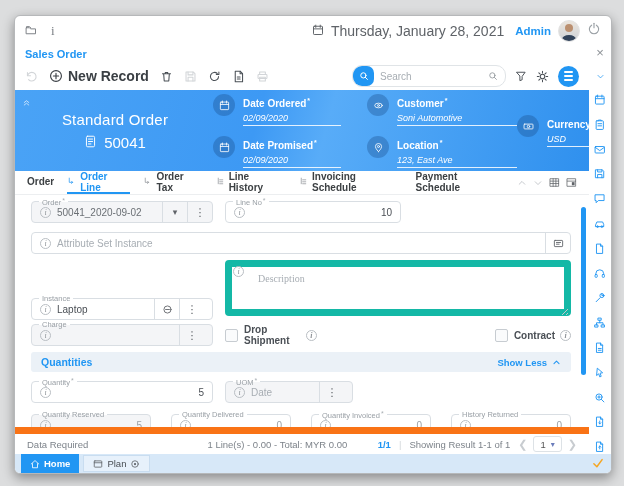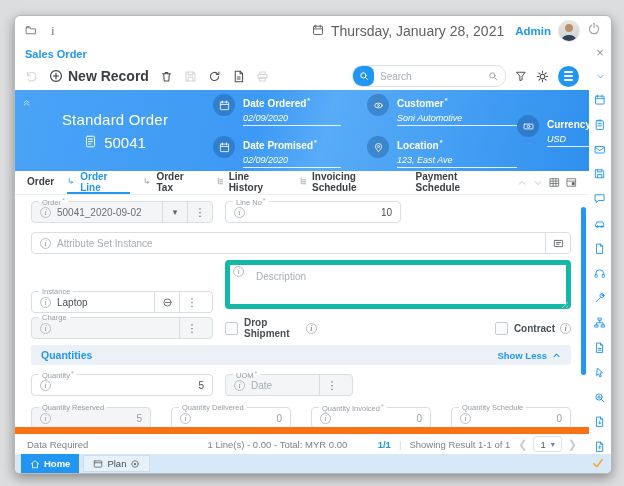--- a/index.html
+++ b/index.html
@@ -84,21 +84,21 @@
   .vin.right{text-align:right;}
   .vin::placeholder{color:#a7adb3;}
   .gray-val{color:#9aa0a6;margin-left:auto;}
   .r1{display:flex;gap:12px;margin-bottom:9px;}
   .w-order{width:182px;flex:none;padding-right:0;}
   .w-line{width:176px;flex:none;}
   .asirow{margin-bottom:6px;padding-right:0;}
   .pc{display:grid;grid-template-columns:182px 1fr;column-gap:12px;row-gap:4px;margin-bottom:6px;}
   .pcell1{align-self:end;}
   .ta-wrap{position:relative;}
-  .ta{width:100%;height:49px;border:5px solid #14b8a6;border-radius:4px;box-sizing:border-box;resize:none;font-family:Liberation Sans, sans-serif;font-size:10px;color:#4a4f55;padding:6px 8px 4px 26px;outline:none;}
+  .ta{width:100%;height:56px;border:7px solid #14b8a6;border-radius:4px;box-sizing:border-box;resize:none;font-family:Liberation Serif, serif;font-size:10px;color:#4a4f55;padding:6px 8px 4px 26px;outline:none;}
   .ta::placeholder{color:#a7adb3;}
   .ta-info{position:absolute;top:6px;left:8px;}
   .ta-grip{position:absolute;right:3px;bottom:5px;width:7px;height:7px;
     background:repeating-linear-gradient(135deg,transparent 0 2px,#c3c7cb 2px 3px);clip-path:polygon(100% 0,100% 100%,0 100%);}
   .cbrow{display:flex;align-items:center;gap:6px;align-self:center;}
   .cb{width:11px;height:11px;border:1px solid #c7ccd1;border-radius:2px;background:#fafbfc;flex:none;}
   .cblab{font-size:10px;font-weight:bold;color:#4a4f55;display:flex;align-items:center;gap:5px;}
   .cb2{margin-left:172px;}
   .sect{background:#ebf1f7;border-radius:3px;height:20px;display:flex;align-items:center;justify-content:space-between;padding:0 10px;margin:4px 0 9px;}
   .sect .stitle{font-size:10.5px;font-weight:bold;color:#2196F3;}
@@ -477,21 +477,21 @@
             <span class="lab"><span>Quantity Delivered</span></span>
             <span class="info">i</span>
             <span class="gray-val">0</span>
           </div>
           <div class="fld">
             <span class="lab"><span>Quantity Invoiced</span><span class="star">*</span></span>
             <span class="info">i</span>
             <span class="gray-val">0</span>
           </div>
           <div class="fld">
-            <span class="lab"><span>Quantity Schedule</span></span>
+            <span class="lab"><span>History Returned</span></span>
             <span class="info">i</span>
             <span class="gray-val">0</span>
           </div>
         </div>
 
       </div>
 
       <div class="statusbar">
         <span class="sb-left">Data Required</span>
         <span class="sb-sp"></span>

